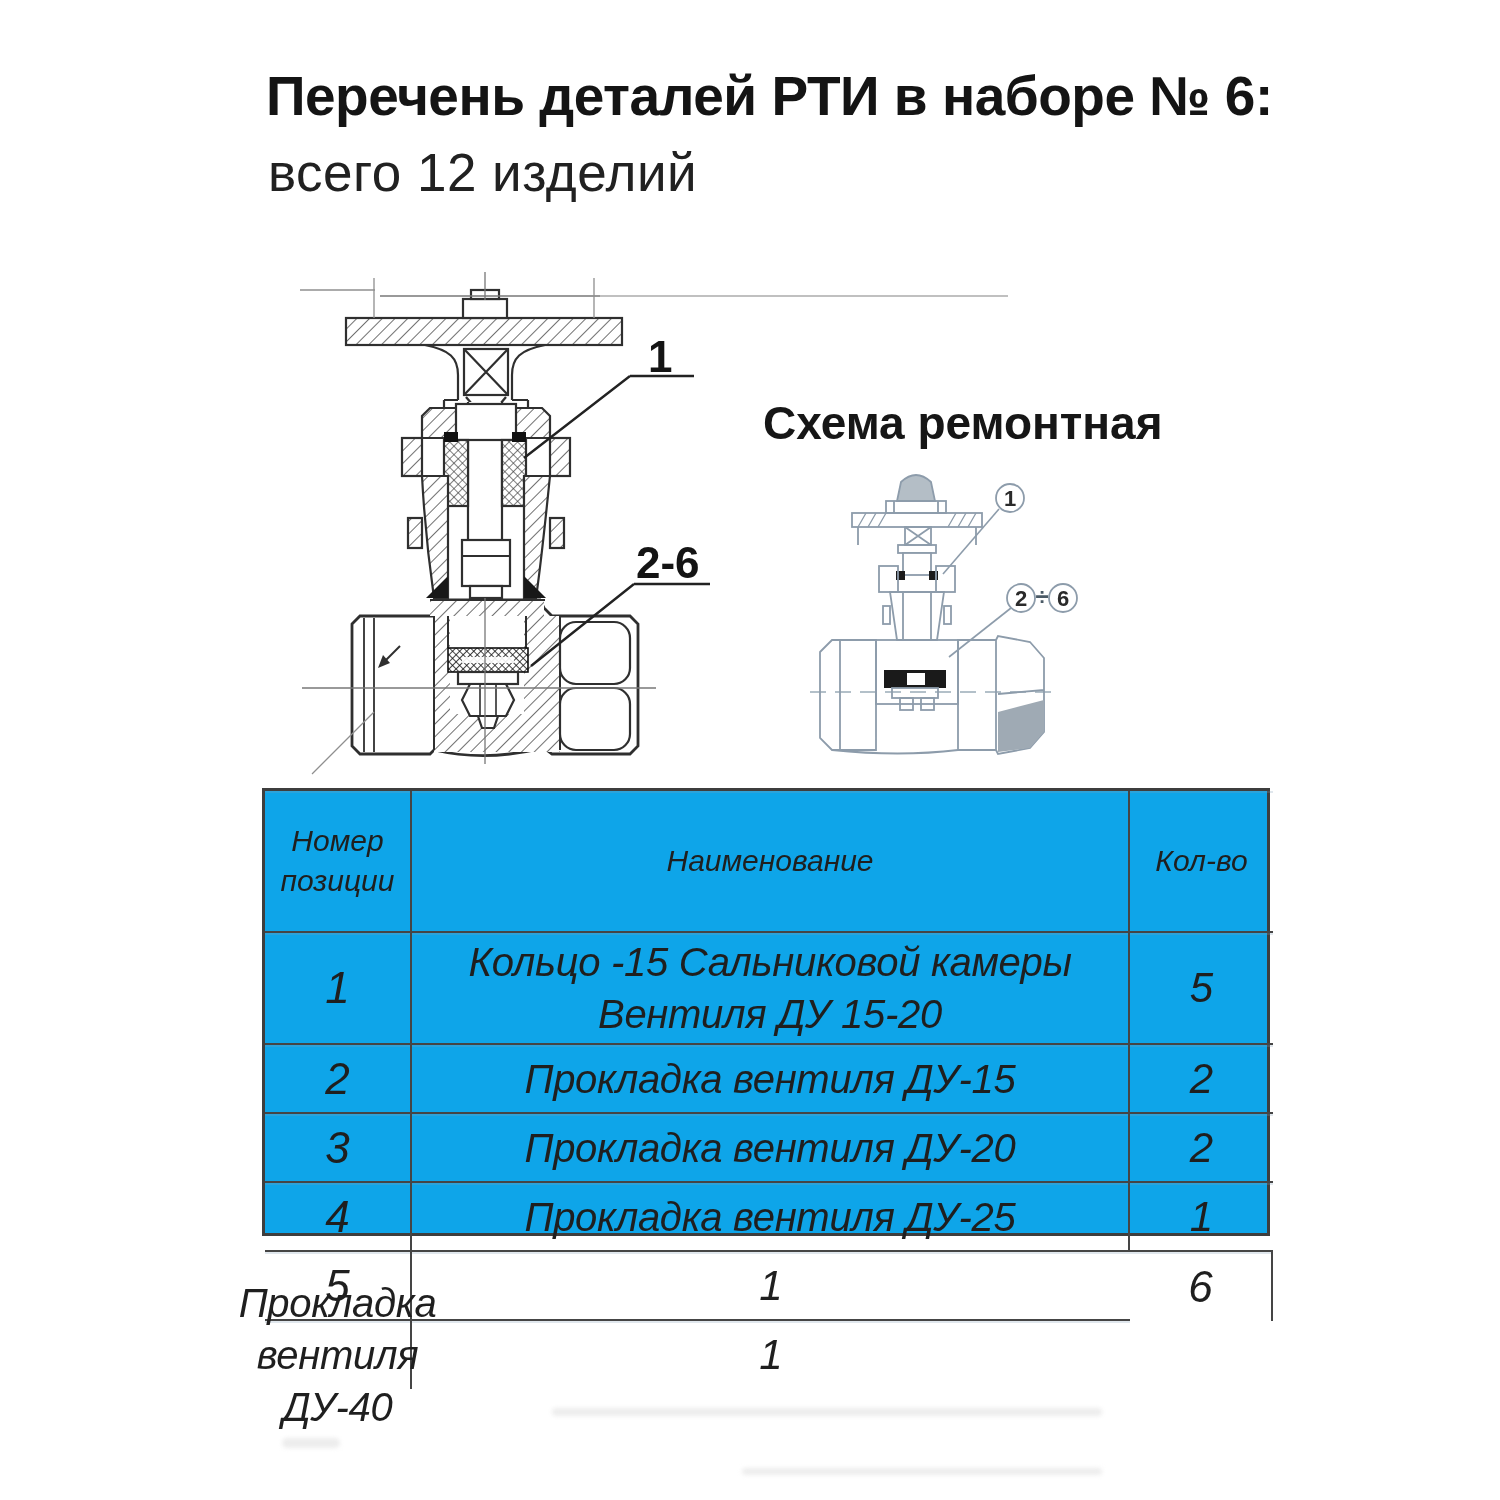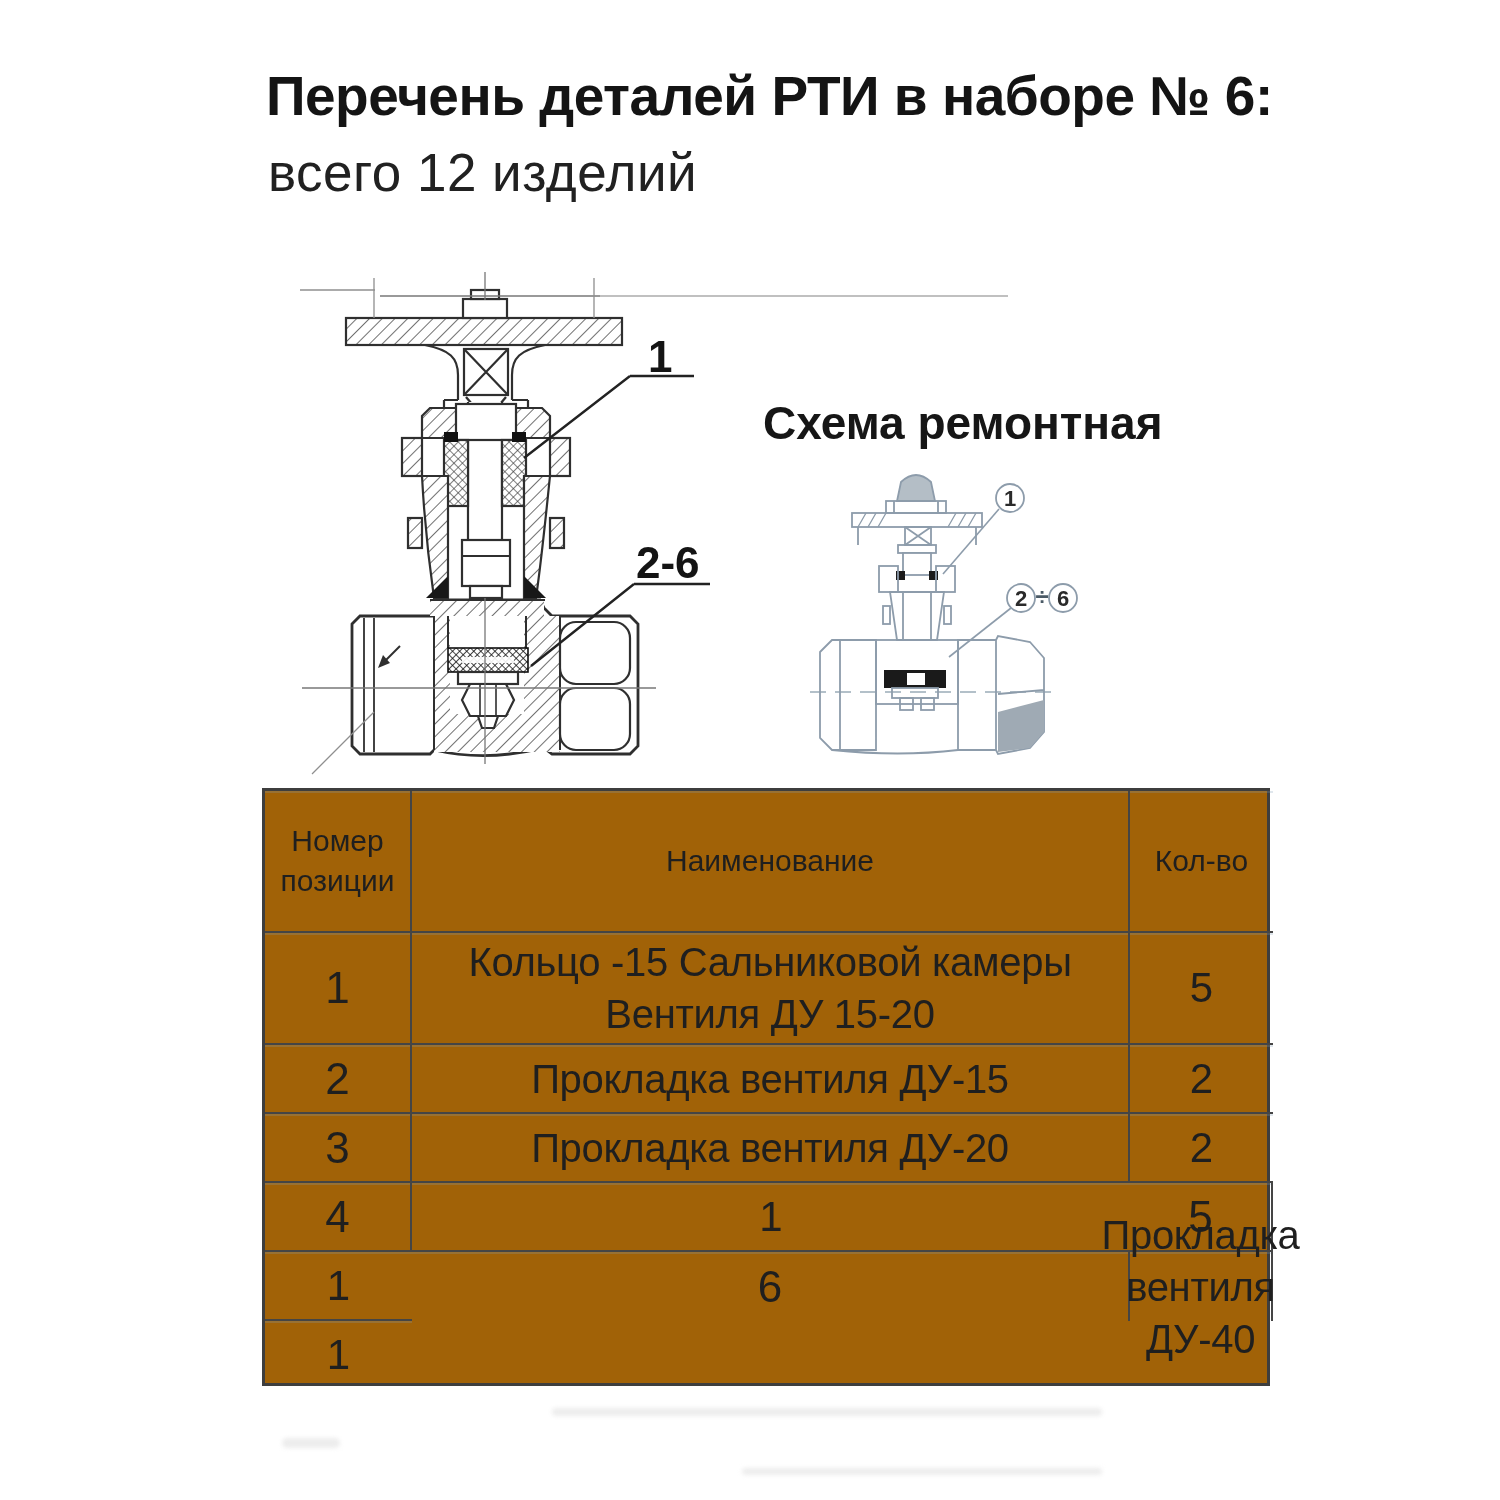--- a/index.html
+++ b/index.html
@@ -7,24 +7,24 @@
        font-family:"Liberation Sans",sans-serif;color:#1c1c1c;}
   .abs{position:absolute;}
   .doc-title{left:266px;top:64px;font-size:55px;font-weight:700;letter-spacing:-0.5px;color:#141414;white-space:nowrap;}
   .doc-subtitle{left:268px;top:142px;font-size:53px;font-weight:400;letter-spacing:0.5px;color:#212121;white-space:nowrap;}
   .schema-title{left:763px;top:396px;font-size:46px;font-weight:700;color:#161616;white-space:nowrap;}
   svg text{font-family:"Liberation Sans",sans-serif;}
   .callout-big{font-size:44px;font-weight:700;fill:#141414;}
   .circ-num{font-size:22px;font-weight:700;fill:#2a2a2a;text-anchor:middle;}
   .div-sign{font-size:24px;font-weight:700;fill:#4a5a66;text-anchor:middle;}
 
-  .parts-table{left:262px;top:788px;width:1008px;height:598px;display:grid;
+  .parts-table{left:262px;top:788px;width:1008px;height:448px;display:grid;
     grid-template-columns:147px 718px 143px;
     grid-template-rows:142px 112px 69px 69px 69px 69px 68px;
-    border:3px solid #3e3e3e;box-sizing:border-box;background:#a16207;}
+    border:3px solid #3e3e3e;box-sizing:border-box;background:#0ea5e9;font-style:italic;}
   .cell{border-right:2px solid #454545;border-bottom:2px solid #454545;
     display:flex;align-items:center;justify-content:center;text-align:center;
     box-shadow:inset 0 2px 0 rgba(130,160,185,.25);color:#1f1f1f;}
   .cell.last-col{border-right:none;}
   .cell.last-row{border-bottom:none;}
   .c-head{font-size:30px;line-height:1.35;white-space:pre-line;}
   .c-pos{font-size:44px;}
   .c-name{font-size:40px;line-height:1.3;white-space:pre-line;letter-spacing:-0.3px;}
   .c-qty{font-size:42px;}
 
@@ -196,20 +196,21 @@
 
   <div class="cell c-pos">2</div>
   <div class="cell c-name">Прокладка вентиля ДУ-15</div>
   <div class="cell c-qty last-col">2</div>
 
   <div class="cell c-pos">3</div>
   <div class="cell c-name">Прокладка вентиля ДУ-20</div>
   <div class="cell c-qty last-col">2</div>
 
   <div class="cell c-pos">4</div>
+  <div class="cell c-name">Прокладка вентиля ДУ-25</div>
   <div class="cell c-qty last-col">1</div>
 
   <div class="cell c-pos">5</div>
   <div class="cell c-qty last-col">1</div>
 
   <div class="cell c-pos last-row">6</div>
   <div class="cell c-name last-row">Прокладка вентиля ДУ-40</div>
   <div class="cell c-qty last-col last-row">1</div>
 </div>
 

